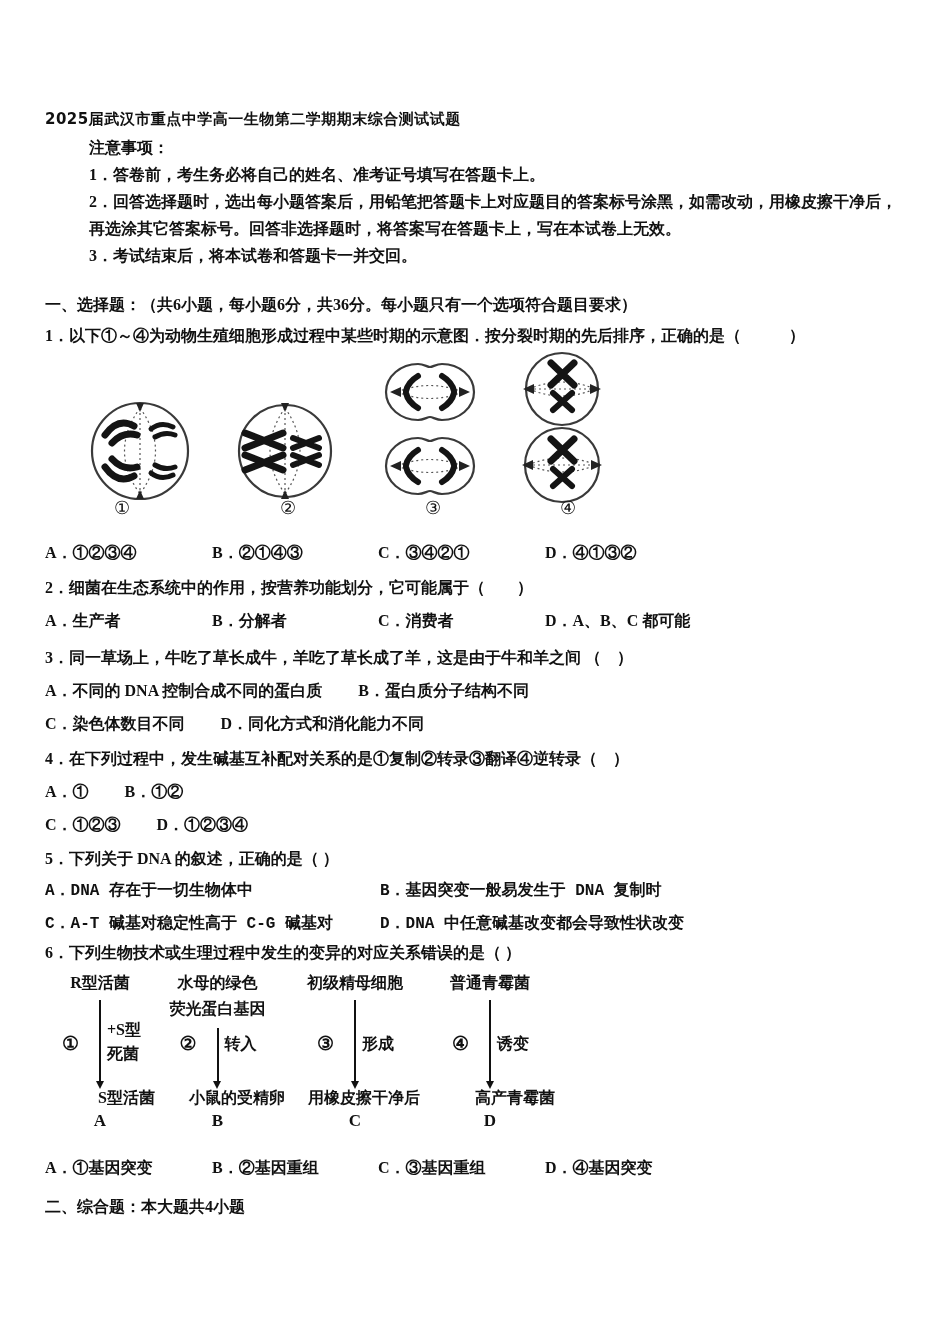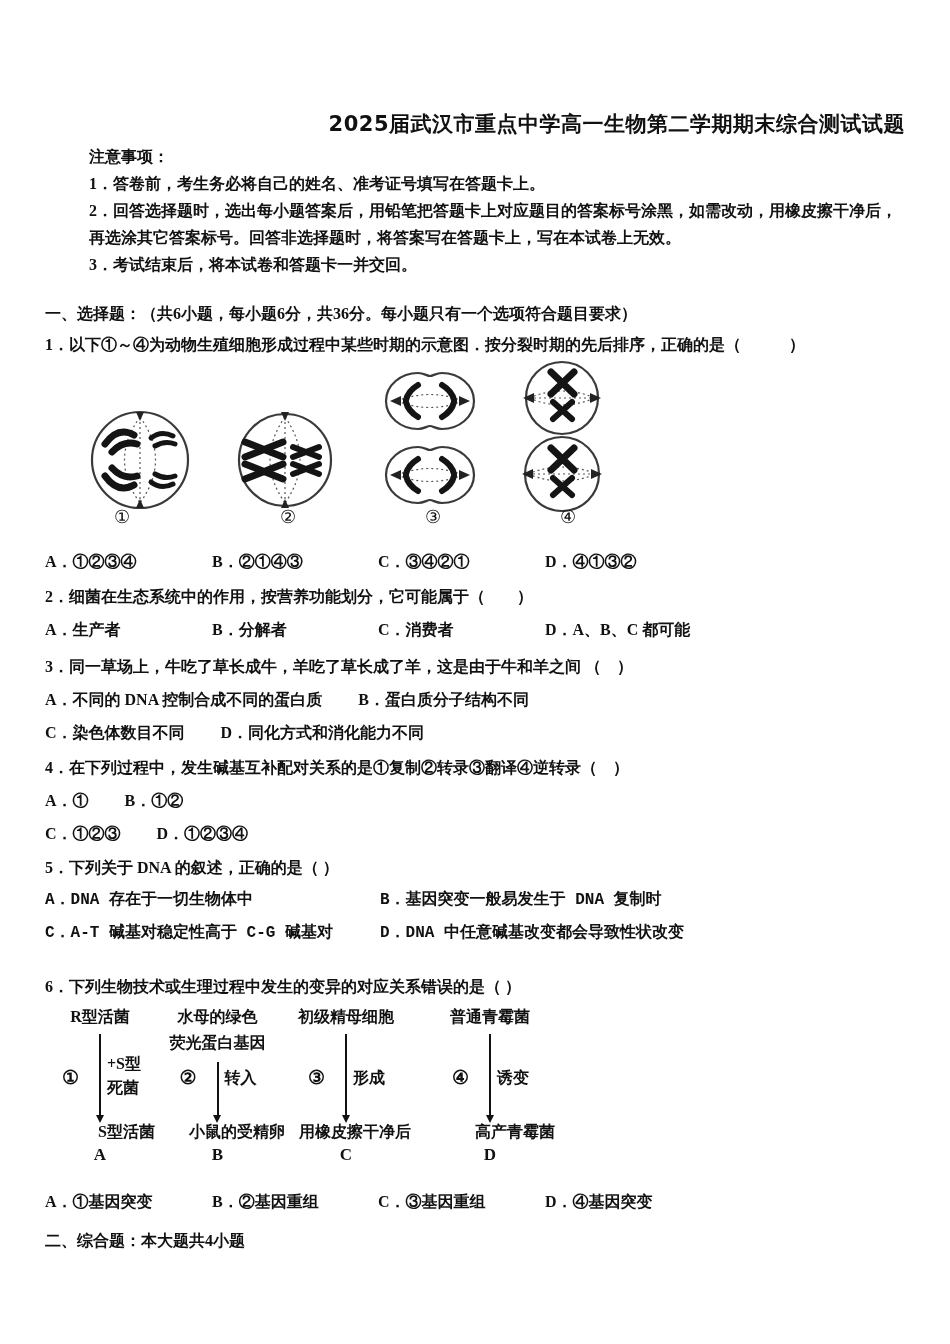--- a/index.html
+++ b/index.html
@@ -4,49 +4,49 @@
 <style>
   html,body { margin:0; padding:0; }
   body {
     width:950px; height:1344px; overflow:hidden; background:#ffffff; color:#111;
     font-family:"Liberation Serif","DejaVu Serif",serif; font-size:16px;
   }
   .content { padding:0 45px 0 45px; }
   p { margin:0; }
   .ln { line-height:27px; font-weight:600; }
   .title {
-    margin:110px 0 0 0; text-align:right; font-size:21px; font-weight:700;
+    margin:110px 0 0 0; text-align:left; font-size:15px; font-weight:700;
     font-family:"DejaVu Sans","Liberation Sans",sans-serif; letter-spacing:0.5px;
   }
   .notes { margin-top:5px;margin-left:44px; }
   .sec1 { margin-top:22px; font-weight:700; }
   .sec2 { margin-top:12px; font-weight:700;font-family:Liberation Serif, serif; }
   .mt4{margin-top:4px}.mt6{margin-top:6px}.mt7{margin-top:7px}.mt8{margin-top:8px}
-  .mt9{margin-top:26px}.mt10{margin-top:10px}.mt18{margin-top:18px}
+  .mt9{margin-top:1px}.mt10{margin-top:10px}.mt18{margin-top:18px}
   .opt4 { display:grid; grid-template-columns:167px 166px 167px auto; }
   .opt2 { display:grid; grid-template-columns:335px auto;font-family:Liberation Mono, monospace; }
   .optrow { display:flex; column-gap:36px; }
 
   
   .fig1 { position:relative; width:620px; height:182px; margin:2px 0 0 40px; }
   .fig1 svg { position:absolute; left:0; top:0; }
   .figlab { position:absolute; top:146px; width:30px; text-align:center; font-size:18px; }
   .cell { fill:none; stroke:#3a3a3a; stroke-width:2.2; }
   .sp   { fill:none; stroke:#555;  stroke-width:1.2; stroke-dasharray:2 3; }
   .pole { fill:#222; stroke:none; }
   .ch   { fill:none; stroke:#141414; stroke-width:7; stroke-linecap:round; }
   .ch6  { fill:none; stroke:#141414; stroke-width:6; stroke-linecap:round; }
   .ch5  { fill:none; stroke:#141414; stroke-width:5; stroke-linecap:round; }
 
   
   .diag { position:relative; height:166px; margin-top:4px; }
   .dcol { position:absolute; top:0; height:100%; }
   .dcolA{ left:0;    width:110px; }
   .dcolB{ left:105px; width:135px; }
-  .dcolC{ left:236px; width:130px;font-family:Liberation Serif, serif; }
+  .dcolC{ left:245px; width:130px;font-family:Liberation Serif, serif; }
   .dcolD{ left:380px; width:130px; }
   .dtop { text-align:center; line-height:26px; font-weight:600; white-space:nowrap; }
   .darrow { position:absolute; width:2px; background:#111; left:calc(50% - 1px); }
   .darrow.long  { top:30px; height:82px; }
   .darrow.short { top:58px; height:54px; }
   .darrow::after {
     content:""; position:absolute; bottom:-7px; left:-3.5px;
     border-left:4.5px solid transparent; border-right:4.5px solid transparent;
     border-top:8px solid #111;
   }

